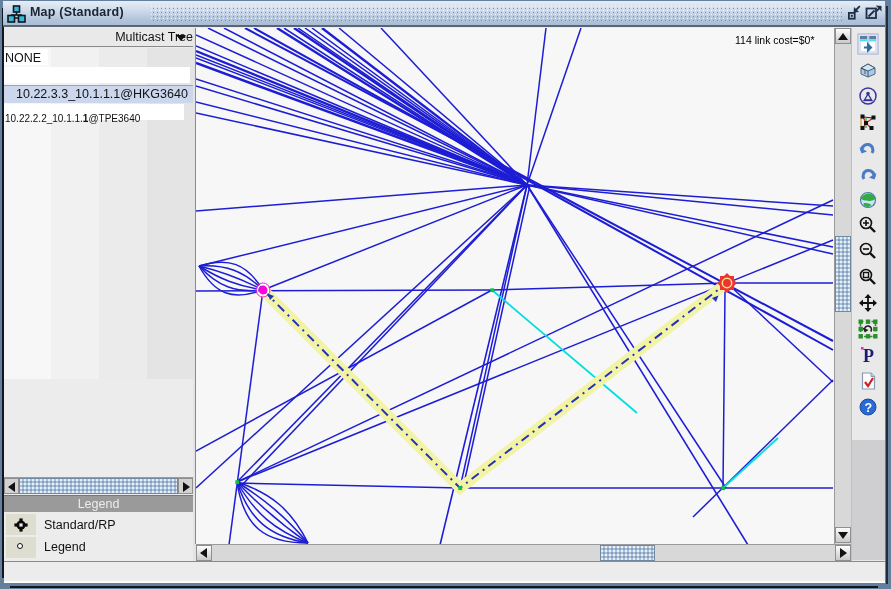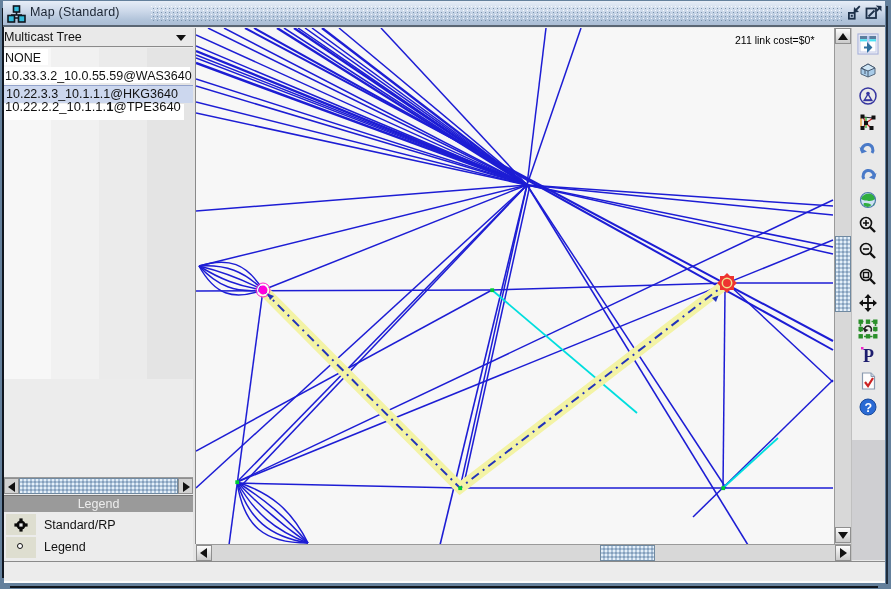--- a/index.html
+++ b/index.html
@@ -23,52 +23,51 @@
   background-size:4px 4px"></div>
 <div class="abs" style="left:3px;top:25px;width:882px;height:2px;background:#5a6673"></div>
 
 <svg class="abs" style="left:7px;top:5px" width="19" height="18" viewBox="0 0 19 18">
   <rect x="6.5" y="1" width="6" height="6" fill="#35bcdc" stroke="#10161f" stroke-width="1.6"></rect>
   <path d="M9.5 7 V10 M4 13 H15 M4 10 H15" stroke="#10161f" stroke-width="1.6" fill="none"></path>
   <path d="M4 10 V13 M15 10 V13" stroke="#10161f" stroke-width="1.6"></path>
   <rect x="1" y="10.5" width="6.5" height="6.5" fill="#35bcdc" stroke="#10161f" stroke-width="1.6"></rect>
   <rect x="11.5" y="10.5" width="6.5" height="6.5" fill="#35bcdc" stroke="#10161f" stroke-width="1.6"></rect>
 </svg>
-<div class="abs" style="left:30px;top:5px;font-size:12.5px;font-weight:normal;color:#1a2432;letter-spacing:0.2px">Map (Standard)</div>
+<div class="abs" style="left:30px;top:5px;font-size:12.5px;font-weight:bold;color:#1a2432;letter-spacing:0.2px">Map (Standard)</div>
 
 <svg class="abs" style="left:847px;top:4px" width="36" height="16" viewBox="0 0 36 16">
   <g stroke="#1d3049" fill="none" stroke-width="1.8">
     <rect x="1.9" y="8.9" width="5.8" height="5.8"></rect>
     <rect x="3.8" y="10.8" width="2" height="2" fill="#1d3049" stroke="none"></rect>
     <path d="M12.8 2.2 L9 6" stroke-width="1.8"></path>
     <path d="M6.6 8.4 L12 8 L7 3 Z" fill="#1d3049" stroke="none"></path>
     <rect x="19.5" y="4.5" width="9.5" height="9.5"></rect>
     <path d="M21.5 12.5 l6 -6" stroke-width="1.8"></path>
     <path d="M29.5 7 L34.2 2.3" stroke-width="1.8"></path>
     <path d="M34.6 7.4 L34.2 2 L28.8 1.6 Z" fill="#1d3049" stroke="none"></path>
   </g>
 </svg>
 
 <div class="abs" style="left:4px;top:27px;width:881px;height:556px;background:#ececec"></div>
 
 <div class="abs" style="left:4px;top:28px;width:189px;height:18px;background:#e9e9e9;border-bottom:1px solid #8a8a8a">
-  <div class="abs" style="left:0;top:2px;width:100%;text-align:left;font-size:12.5px;color:#111">Multicast Tree</div>
+  <div class="abs" style="left:0;top:2px;width:100%;text-align:right;font-size:12.5px;color:#111">Multicast Tree</div>
   <div class="abs" style="left:172px;top:7px;width:0;height:0;border-left:5px solid transparent;border-right:5px solid transparent;border-top:6px solid #111"></div>
 </div>
 
 <div class="abs" style="left:4px;top:48px;width:189px;height:331px;
  background:linear-gradient(90deg,#f7f7f7 0,#f7f7f7 47px,#f1f1f1 47px,#f1f1f1 95px,#ebebeb 95px,#ebebeb 143px,#e4e4e4 143px,#e4e4e4 189px)">
   <div class="abs" style="left:0;top:1px;width:44px;height:16px;background:#fff"></div>
   <div class="abs" style="left:0;top:19px;width:186px;height:16px;background:#fff"></div>
   <div class="abs" style="left:0;top:37px;width:189px;height:18px;background:#ccd7ee;border-top:1px solid #93a3cc;box-sizing:border-box"></div>
   <div class="abs" style="left:0;top:56px;width:180px;height:16px;background:#fff"></div>
   <div class="abs" style="left:1px;top:3px;font-size:12.5px;color:#111">NONE</div>
-  <div class="abs" style="left:1px;top:21px;font-size:12.5px;color:#111">10.33.3.2_10.0.55.59@WAS3640</div>
-  <div class="abs" style="left:2px;top:39px;font-size:12.5px;color:#111">10.22.3.3_10.1.1.1@HKG3640</div>
-  <div class="abs" style="left:1px;top:51px;font-size:13px;color:#111">10.22.2.2_10.1.1.<b>1</b>@TPE3640</div>
+  <div class="abs" style="left:12px;top:39px;font-size:12.5px;color:#111">10.22.3.3_10.1.1.1@HKG3640</div>
+  <div class="abs" style="left:1px;top:65px;font-size:10px;color:#111">10.22.2.2_10.1.1.<b>1</b>@TPE3640</div>
 </div>
 
 <div class="abs" style="left:4px;top:477px;width:189px;height:17px;background:#d8d8d8;border-top:1px solid #9a9a9a;box-sizing:border-box">
   <div class="abs" style="left:0;top:0;width:15px;height:16px;background:#d2d2d2;border:1px solid #8f8f8f;box-sizing:border-box">
     <div class="abs" style="left:3px;top:3px;border-right:7px solid #111;border-top:5px solid transparent;border-bottom:5px solid transparent"></div>
   </div>
   <div class="abs" style="left:174px;top:0;width:15px;height:16px;background:#d2d2d2;border:1px solid #8f8f8f;box-sizing:border-box">
     <div class="abs" style="left:4px;top:3px;border-left:7px solid #111;border-top:5px solid transparent;border-bottom:5px solid transparent"></div>
   </div>
   <div class="abs" style="left:15px;top:0;width:159px;height:16px;background:#abc2da;border:1px solid #7089a0;box-sizing:border-box;
@@ -189,21 +188,21 @@
 <g fill="#2233bb">
 <path d="M0 0 L6.5 2.5 L2.5 6.5 Z" transform="translate(71.5,265.5)"></path>
 <path d="M0 0 L-6.5 2.5 L-2.5 6.5 Z" transform="translate(522.5,267.5)"></path>
 </g>
 <g transform="translate(531,255)">
 <rect x="-7" y="-7" width="14" height="14" fill="#ee3430"></rect>
 <rect x="-7" y="-7" width="14" height="14" fill="#ee3430" transform="rotate(45)"></rect>
 <circle r="4.7" fill="#ee3430" stroke="#f0e38c" stroke-width="1.5"></circle>
 </g>
 </svg>
-<div class="abs" style="left:735px;top:34px;font-size:10.5px;color:#000">211 link cost=$0*</div>
+<div class="abs" style="left:735px;top:34px;font-size:10.5px;color:#000">114 link cost=$0*</div>
 
 <div class="abs" style="left:834px;top:28px;width:17px;height:516px;background:#d8d8d8;border-left:1px solid #9a9a9a;box-sizing:border-box">
   <div class="abs" style="left:0;top:0;width:16px;height:16px;background:linear-gradient(#fdfdfd,#c9c9c9);border:1px solid #8f8f8f;box-sizing:border-box">
     <div class="abs" style="left:2px;top:4px;border-bottom:7px solid #111;border-left:5px solid transparent;border-right:5px solid transparent"></div>
   </div>
   <div class="abs" style="left:0;top:499px;width:16px;height:16px;background:linear-gradient(#fdfdfd,#c9c9c9);border:1px solid #8f8f8f;box-sizing:border-box">
     <div class="abs" style="left:2px;top:4px;border-top:7px solid #111;border-left:5px solid transparent;border-right:5px solid transparent"></div>
   </div>
   <div class="abs" style="left:0;top:208px;width:16px;height:76px;background:#abc2da;border:1px solid #7089a0;box-sizing:border-box;
    background-image:radial-gradient(circle at 1px 1px,rgba(238,246,252,0.9) 0.7px,rgba(238,246,252,0) 0.95px),radial-gradient(circle at 3px 3px,rgba(125,153,180,0.85) 0.7px,rgba(125,153,180,0) 0.95px);background-size:4px 4px"></div>

